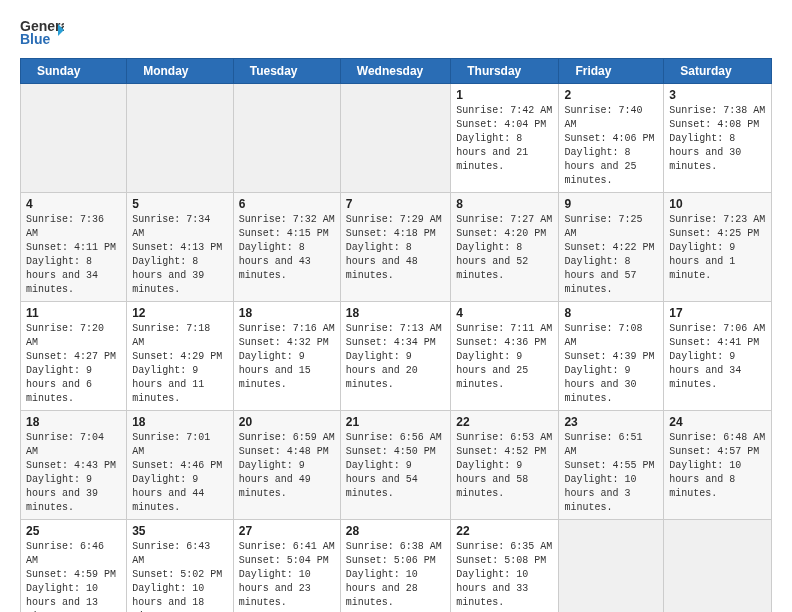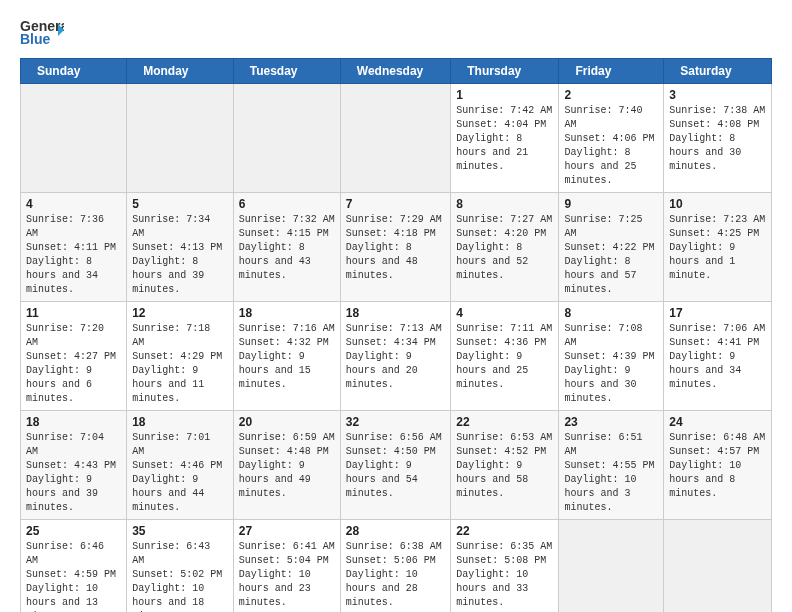--- a/index.html
+++ b/index.html
@@ -207,21 +207,21 @@
           </td>
           <td>
             <div class="day-num">18</div>
             <div class="day-info">Sunrise: 7:01 AM<br>Sunset: 4:46 PM<br>Daylight: 9 hours and 44 minutes.</div>
           </td>
           <td>
             <div class="day-num">20</div>
             <div class="day-info">Sunrise: 6:59 AM<br>Sunset: 4:48 PM<br>Daylight: 9 hours and 49 minutes.</div>
           </td>
           <td>
-            <div class="day-num">32</div>
+            <div class="day-num">21</div>
             <div class="day-info">Sunrise: 6:56 AM<br>Sunset: 4:50 PM<br>Daylight: 9 hours and 54 minutes.</div>
           </td>
           <td>
             <div class="day-num">22</div>
             <div class="day-info">Sunrise: 6:53 AM<br>Sunset: 4:52 PM<br>Daylight: 9 hours and 58 minutes.</div>
           </td>
           <td>
             <div class="day-num">23</div>
             <div class="day-info">Sunrise: 6:51 AM<br>Sunset: 4:55 PM<br>Daylight: 10 hours and 3 minutes.</div>
           </td>

